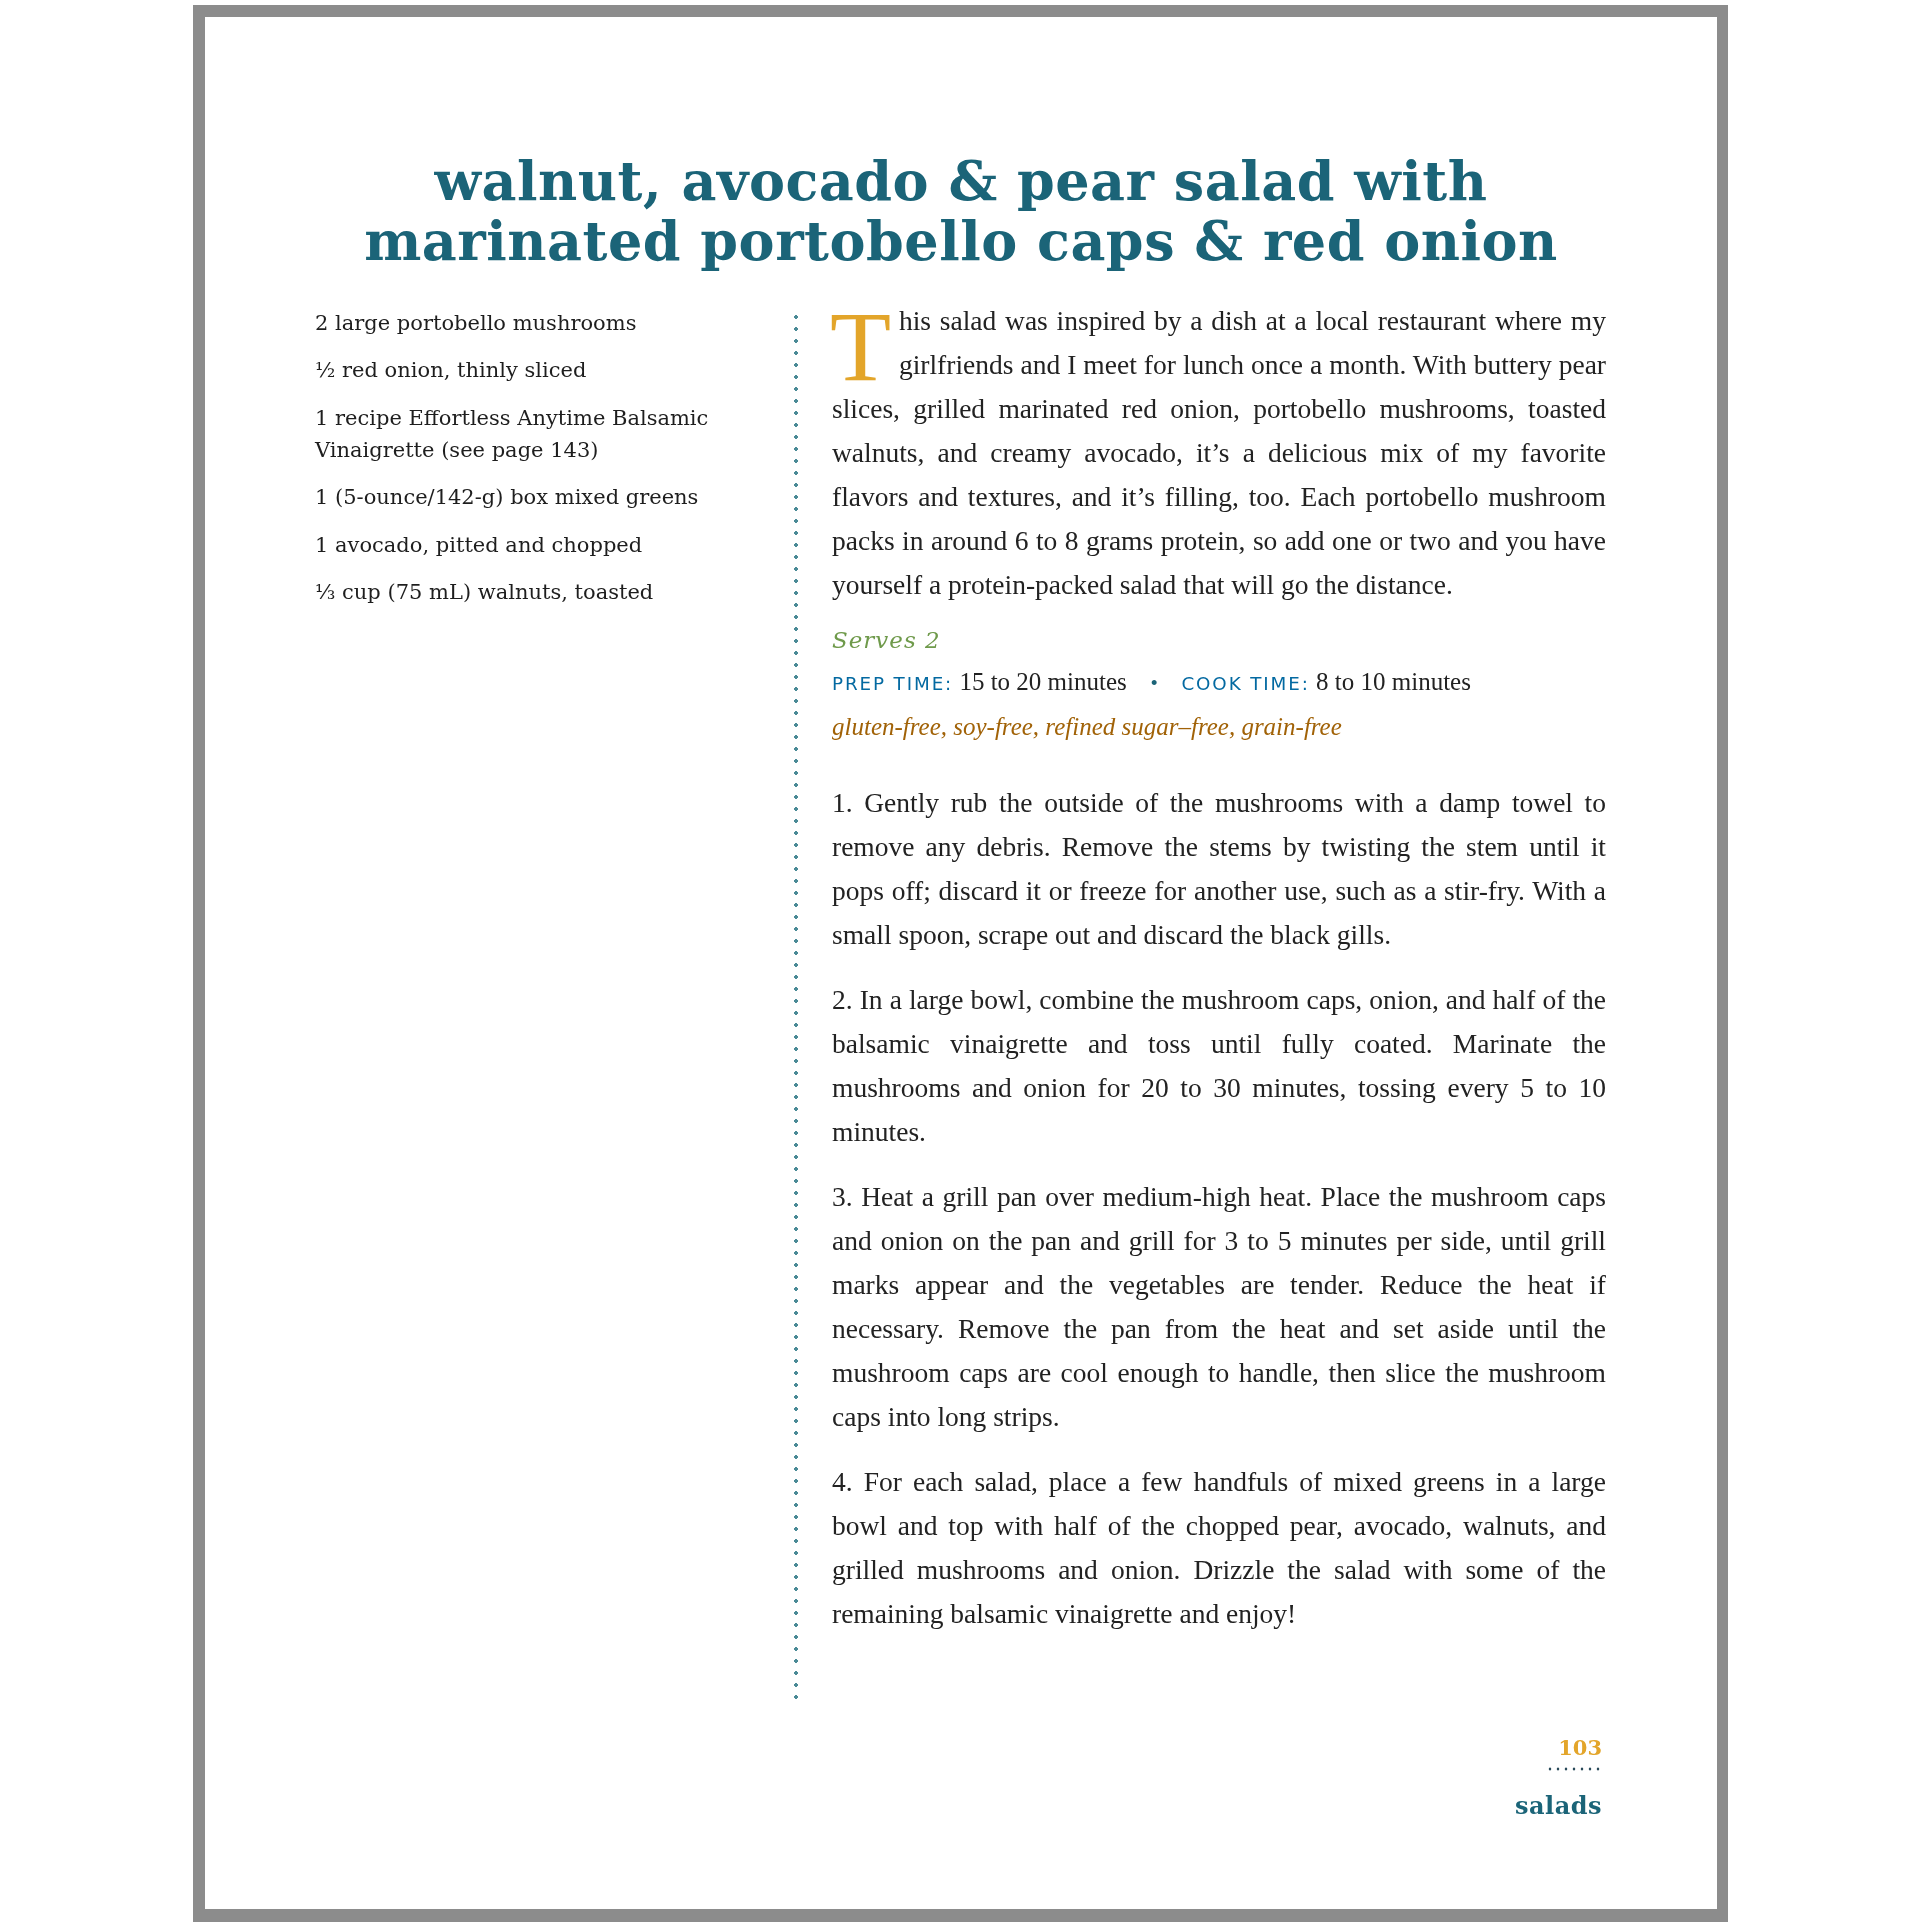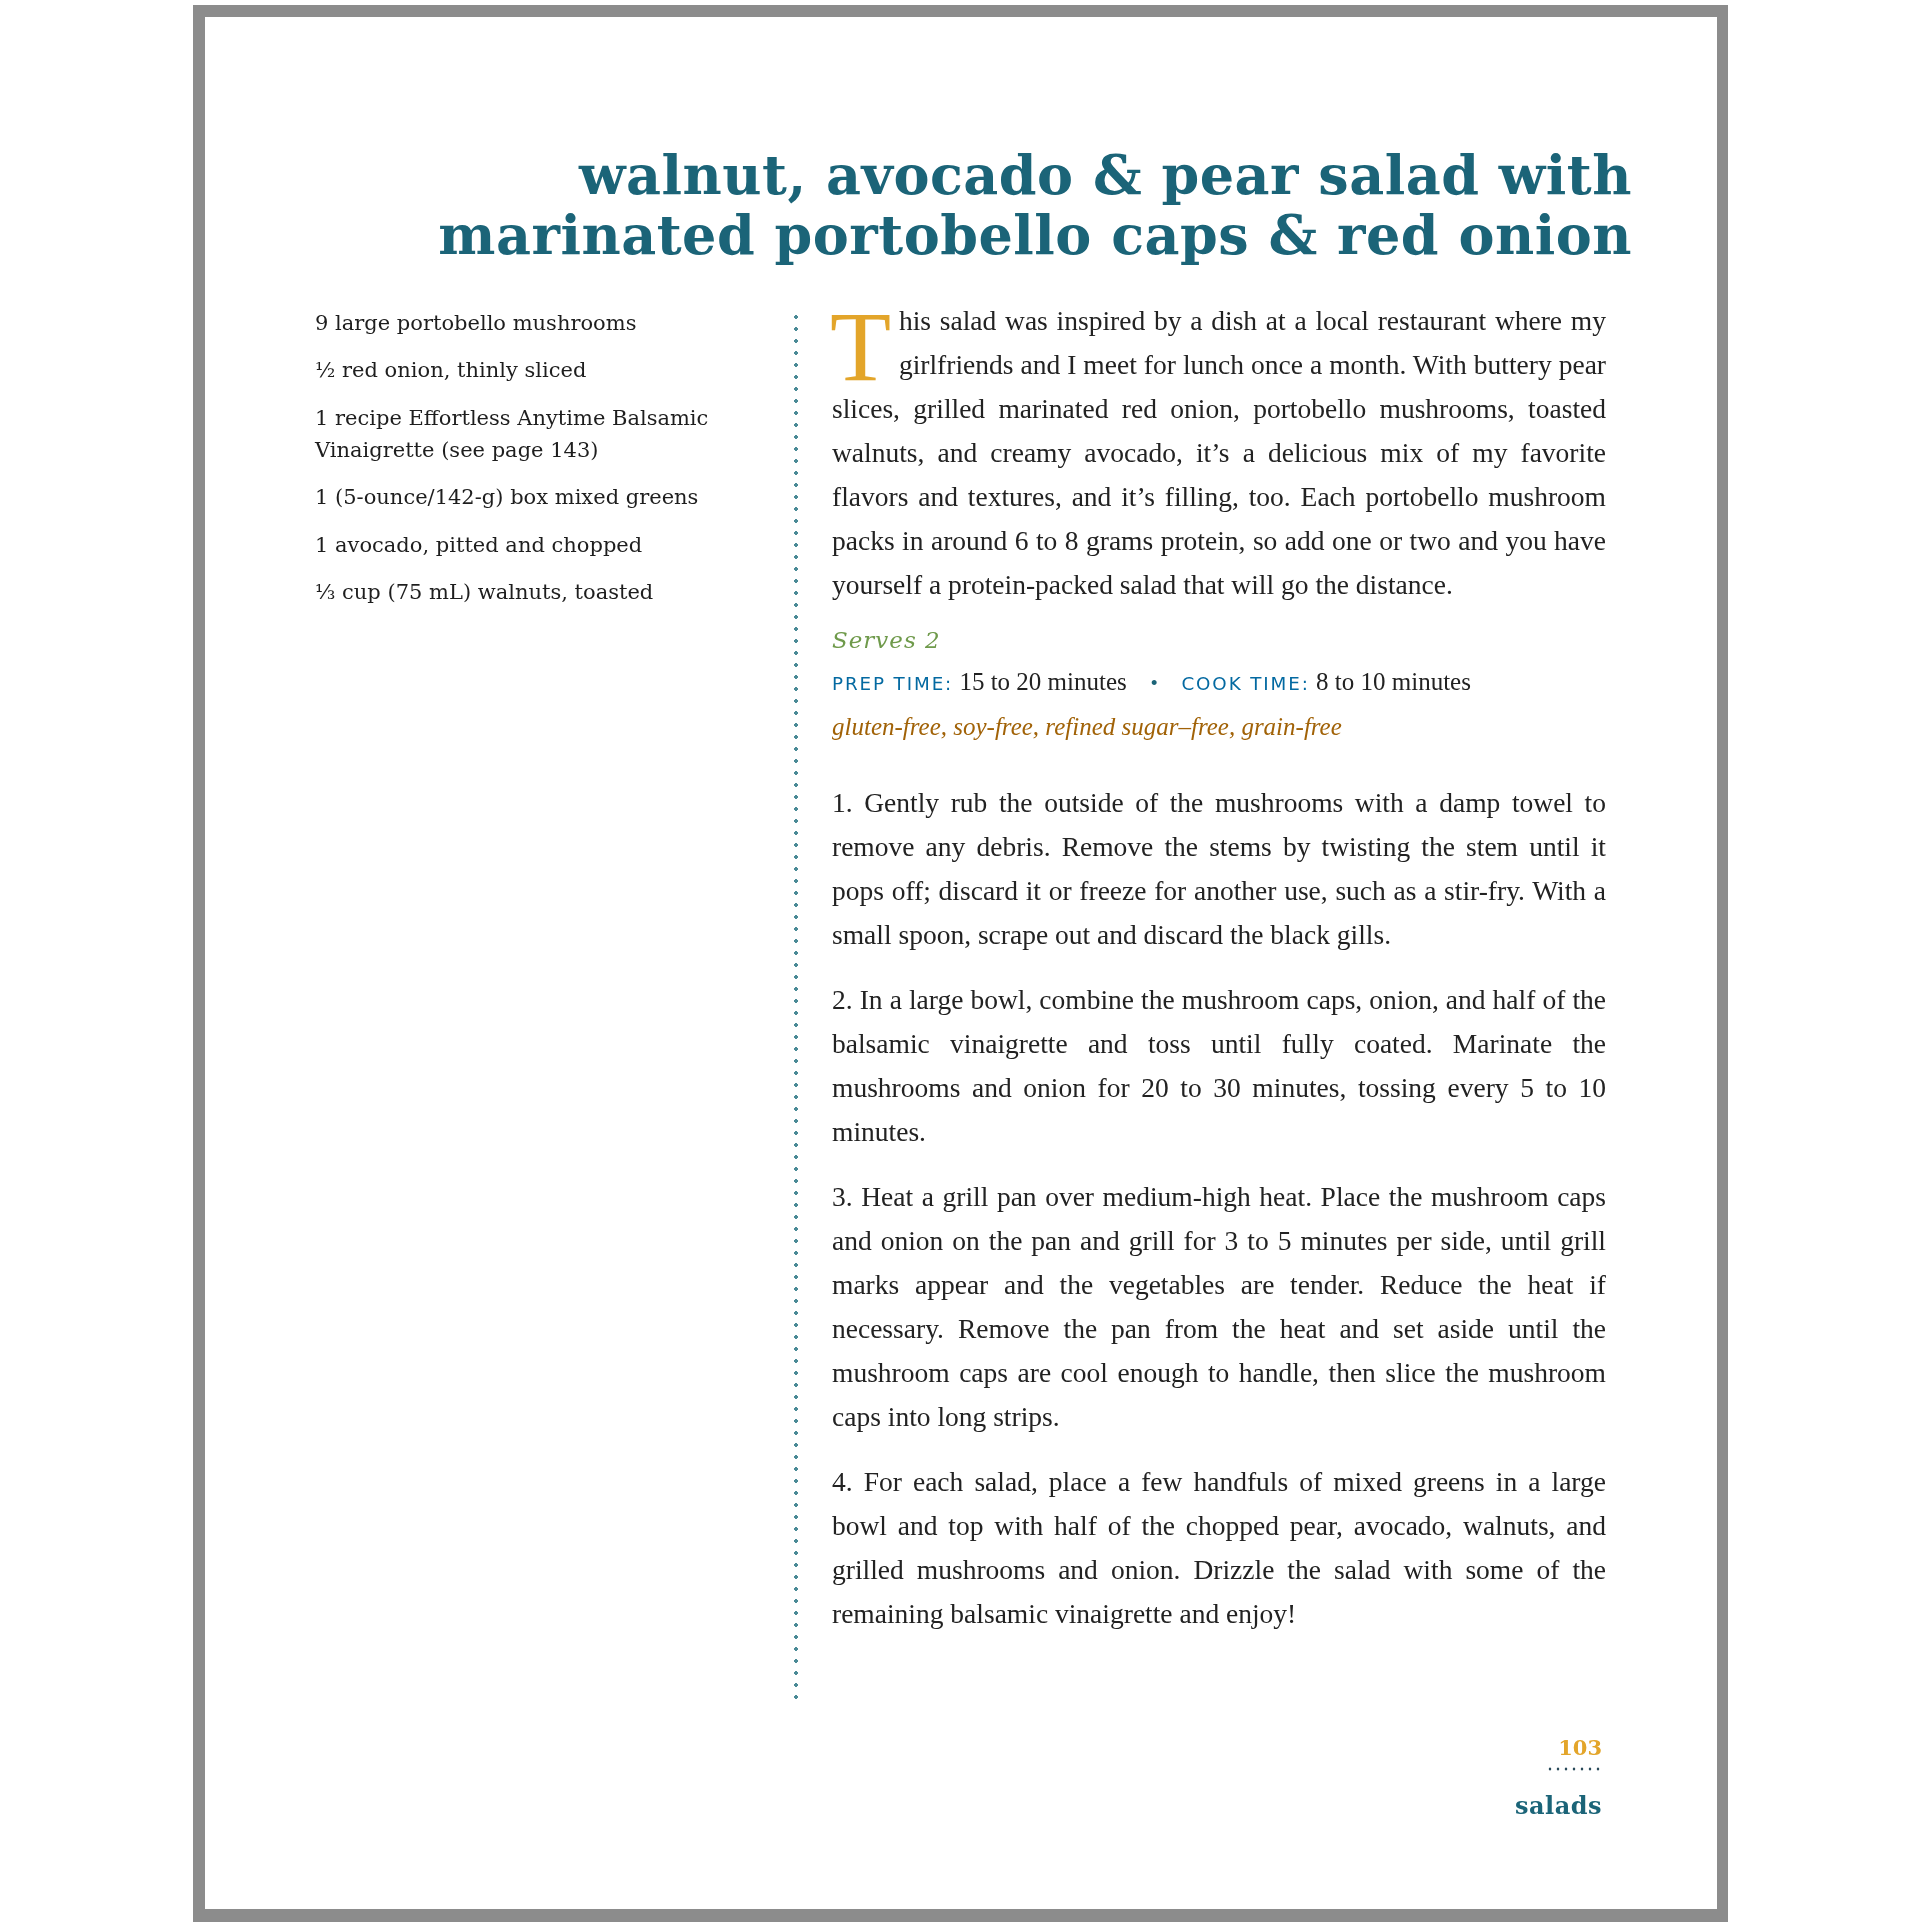--- a/index.html
+++ b/index.html
@@ -7,22 +7,22 @@
     width:1923px; height:1923px; position:relative; background:#ffffff;
     overflow:hidden;
     font-family: "Liberation Serif", "DejaVu Serif", serif;
   }
   .frame {
     position:absolute; left:193px; top:4.8px; width:1535px; height:1917px;
     box-sizing:border-box; border:12.6px solid #8c8c8c; border-right-width:11.6px; border-bottom-width:13.5px;
     background:#fff;
   }
   .title {
-    position:absolute; left:290px; width:1342px; top:145px;
-    text-align:right; color:#1b6478;
+    position:absolute; left:290px; width:1342px; top:151px;
+    text-align:center; color:#1b6478;
     font-family:"DejaVu Serif", serif; font-weight:bold;
     font-size:54px; line-height:60px; letter-spacing:0.5px;
   }
   .ingredients {
     position:absolute; left:315px; top:307px; width:463px; margin:0; padding:0; list-style:none;
     font-family:"DejaVu Serif", serif; font-size:21px; color:#1e1e1e; line-height:32px;
   }
   .ingredients li { margin-bottom:15.4px; }
   .sep {
     position:absolute; left:794px; top:311px; width:3.9px; height:1396px;
@@ -68,21 +68,21 @@
 <body>
 
 <div class="frame"></div>
 
 <h1 class="title" style="margin:0;">
   <span>walnut, avocado &amp; pear salad with</span><br>
   <span>marinated portobello caps &amp; red onion</span>
 </h1>
 
 <ul class="ingredients">
-  <li>9 large portobello mushrooms</li>
+  <li>2 large portobello mushrooms</li>
   <li>½ red onion, thinly sliced</li>
   <li>1 recipe Effortless Anytime Balsamic Vinaigrette (see page 143)</li>
   <li>1 (5-ounce/142-g) box mixed greens</li>
   <li>1 avocado, pitted and chopped</li>
   <li>⅓ cup (75 mL) walnuts, toasted</li>
 </ul>
 
 <div class="sep"></div>
 
 <div class="main">

